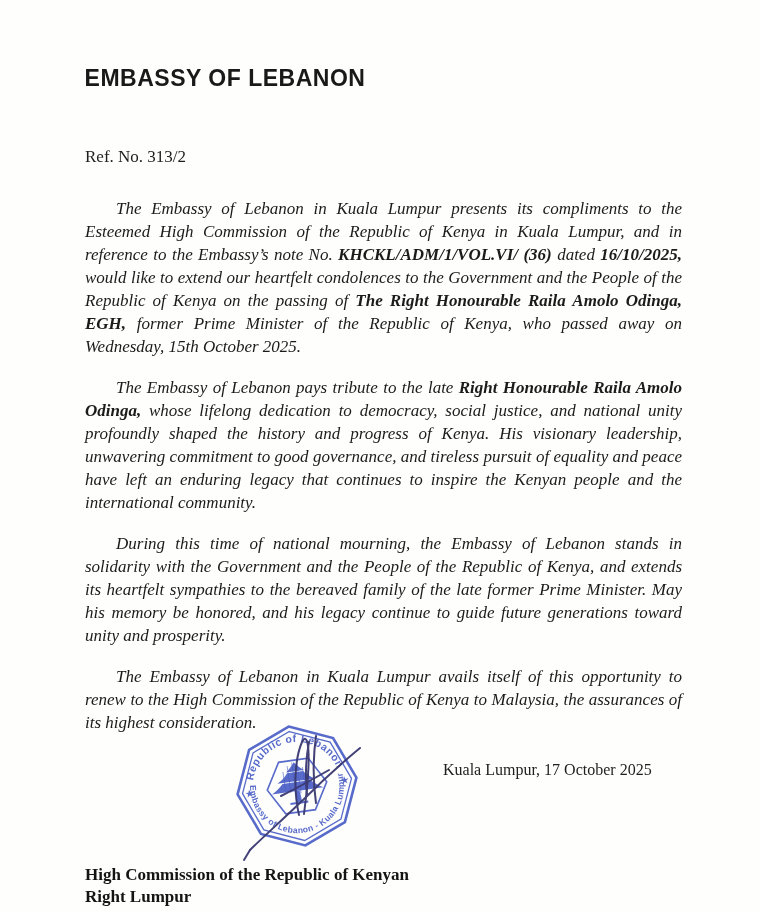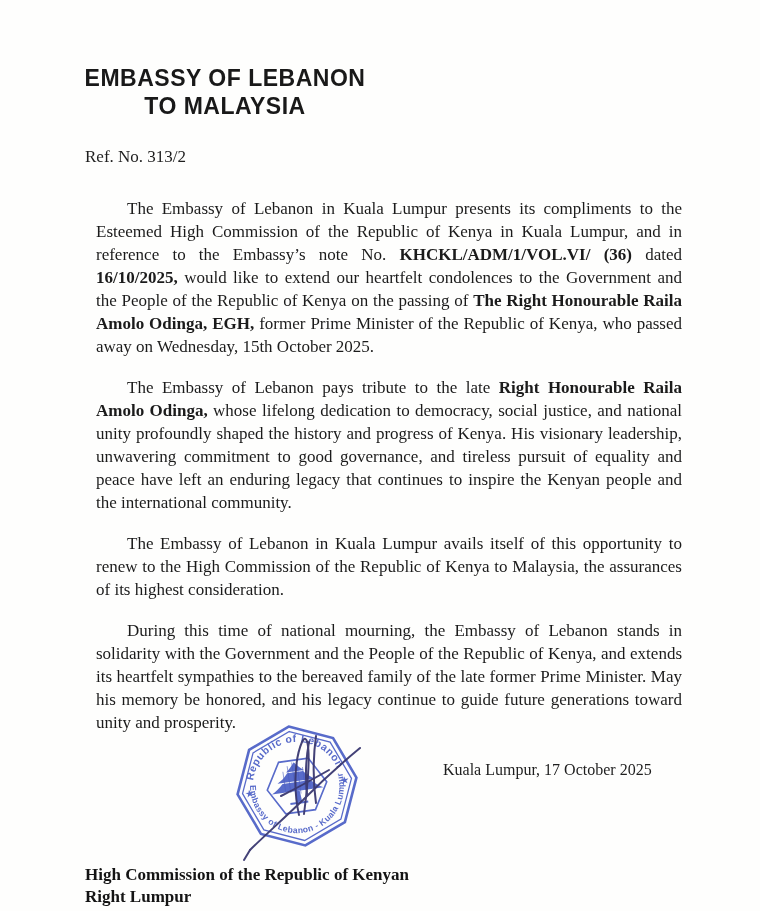--- a/index.html
+++ b/index.html
@@ -38,50 +38,49 @@
     color:#1c1c1c;margin-top:1px;direction:rtl;
   }
   
   .ref-line{position:absolute;left:85px;top:147px;font-size:17px;}
   
   .letter-body{
     position:absolute;left:85px;top:197px;width:597px;
     font-size:17px;line-height:23px;text-align:justify;
     color:#1b1b1b;
   }
-  .letter-body p{margin:0 0 18px 11px;text-indent:31px;}
+  .letter-body p{margin:0 0 18px 0;text-indent:31px;font-style:italic;}
   .letter-body b{font-weight:bold;}
   
   .stamp-wrap{position:absolute;left:205px;top:700px;width:230px;height:175px;}
   
   .dateline{position:absolute;left:443px;top:761px;font-size:16px;}
   
   .recipient{
     position:absolute;left:85px;top:864px;
     font-size:17px;line-height:22px;font-weight:bold;color:#141414;
   }
 </style>
 </head>
 <body>
 
 <div class="page">
 
   <div class="org-block">
     <div>EMBASSY OF LEBANON</div>
-    <div>TO MALAYSIA</div>
   </div>
 
 
   <div class="ref-line">Ref. No. 313/2</div>
 
   <div class="letter-body">
       <p><span>The Embassy of Lebanon in Kuala Lumpur presents its compliments to the Esteemed High Commission of the Republic of Kenya in Kuala Lumpur, and in reference to the Embassy’s note No. </span><b>KHCKL/ADM/1/VOL.VI/ (36)</b><span> dated </span><b>16/10/2025,</b><span> would like to extend our heartfelt condolences to the Government and the People of the Republic of Kenya on the passing of </span><b>The Right Honourable Raila Amolo Odinga, EGH,</b><span> former Prime Minister of the Republic of Kenya, who passed away on Wednesday, 15th October 2025.</span></p>
       <p><span>The Embassy of Lebanon pays tribute to the late </span><b>Right Honourable Raila Amolo Odinga,</b><span> whose lifelong dedication to democracy, social justice, and national unity profoundly shaped the history and progress of Kenya. His visionary leadership, unwavering commitment to good governance, and tireless pursuit of equality and peace have left an enduring legacy that continues to inspire the Kenyan people and the international community.</span></p>
+      <p><span>During this time of national mourning, the Embassy of Lebanon stands in solidarity with the Government and the People of the Republic of Kenya, and extends its heartfelt sympathies to the bereaved family of the late former Prime Minister. May his memory be honored, and his legacy continue to guide future generations toward unity and prosperity.</span></p>
       <p><span>The Embassy of Lebanon in Kuala Lumpur avails itself of this opportunity to renew to the High Commission of the Republic of Kenya to Malaysia, the assurances of its highest consideration.</span></p>
-      <p><span>During this time of national mourning, the Embassy of Lebanon stands in solidarity with the Government and the People of the Republic of Kenya, and extends its heartfelt sympathies to the bereaved family of the late former Prime Minister. May his memory be honored, and his legacy continue to guide future generations toward unity and prosperity.</span></p>
     </div>
 
   <div class="stamp-wrap">
     <svg width="230" height="175" viewBox="0 0 230 175">
       <g transform="rotate(-8 92 86)" stroke="#4b5fc6" fill="none" opacity="0.92">
 
         <polygon points="92,26 134.4,43.6 152,86 134.4,128.4 92,146 49.6,128.4 32,86 49.6,43.6" stroke-width="2.6"></polygon>
         <polygon points="92,31 130.9,47.1 147,86 130.9,124.9 92,141 53.1,124.9 37,86 53.1,47.1" stroke-width="1.3"></polygon>
 
         <polygon points="122,86 107,60 77,60 62,86 77,112 107,112" stroke-width="1.6"></polygon>

